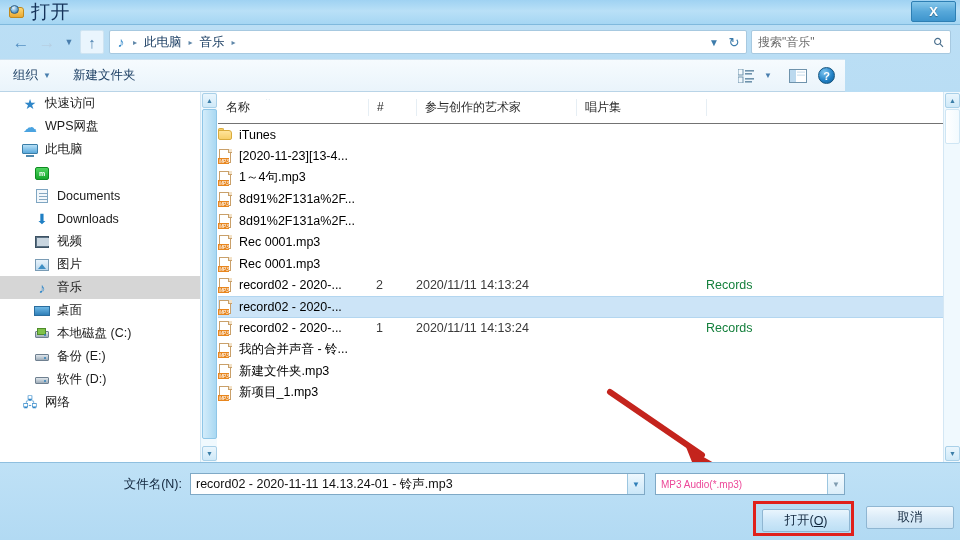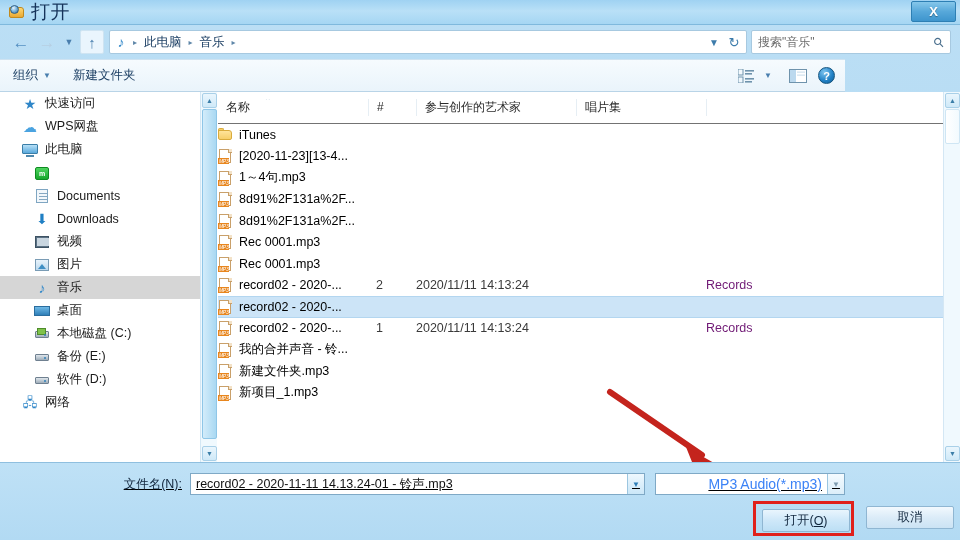--- a/index.html
+++ b/index.html
@@ -224,21 +224,21 @@
     display:flex; align-items:center; height:21.5px;
     font-size:12.5px; color:#000000; white-space:nowrap;
   }
   .frow.sel {
     background:#cce4f7; border-top:1px solid #b3d6f0; border-bottom:1px solid #b3d6f0;
   }
   .frow .fname { width:150px; display:flex; align-items:center; gap:6px; overflow:hidden; }
   .frow .fnum   { width:48px; color:#3a3a3a; padding-left:8px; }
   .frow .ftitle { width:130px; color:#3a3a3a; }
   .frow .fart   { width:160px; color:#3a3a3a; }
-  .frow .falbum { width:130px; color:#701a75; }
+  .frow .falbum { width:130px; color:#15803d; }
 
   .ficon { width:15px; height:16px; position:relative; flex:0 0 auto; }
   .ficon.folder .b {
     position:absolute; left:0; top:3px; width:14px; height:10px;
     background:linear-gradient(180deg,#ffe49a,#f6cf6a);
     border:1px solid #d9ab3c; border-radius:1px 3px 2px 2px;
   }
   .ficon.folder .t {
     position:absolute; left:0; top:1px; width:6px; height:3px;
     background:#f6cf6a; border:1px solid #d9ab3c; border-bottom:0; border-radius:2px 2px 0 0;
@@ -256,41 +256,41 @@
     background:#e8861e; color:#ffffff; font-size:5px; line-height:6px;
     font-family:"Liberation Sans", sans-serif; letter-spacing:-.3px;
   }
 
   
   .footer {
     position:absolute; left:0; top:462px; width:960px; height:78px;
     background: linear-gradient(180deg,#bfe1f6 0%, #b2daf3 100%);
     border-top:1px solid #8fbfdf;
   }
-  .fnrow { position:absolute; left:0; top:8px; width:960px; height:26px; display:flex; align-items:center;text-decoration:underline; }
+  .fnrow { position:absolute; left:0; top:8px; width:960px; height:26px; display:flex; align-items:center; }
   .fnlabel { width:190px; text-align:right; padding-right:8px; font-size:12.5px; color:#12263d; }
   .fninput {
     width:455px; height:22px; background:#ffffff;
     border:1px solid #7fa9c6; display:flex; align-items:center;
   }
   .fninput input {
     flex:1 1 auto; border:0; outline:0; height:20px; padding:0 5px;
     font-size:12.5px; color:#111; font-family:inherit; background:transparent;
   }
   .fndrop {
     width:17px; height:20px; flex:0 0 auto;
     background:linear-gradient(180deg,#eef8fe,#cbe7f8);
     border-left:1px solid #9cc6e0; color:#2f7fb8; font-size:8px;
     display:flex; align-items:center; justify-content:center;
   }
   .ftype {
     width:190px; height:22px; margin-left:10px; background:#ffffff;
     border:1px solid #7fa9c6; display:flex; align-items:center;
   }
-  .ftype .val { flex:1 1 auto; padding:0 5px; font-size:14px; color:#3b82f6; white-space:nowrap;text-align:right; }
+  .ftype .val { flex:1 1 auto; padding:0 5px; font-size:10px; color:#ec4899; white-space:nowrap; }
   .ftype .fndrop { background:linear-gradient(180deg,#f4fbff,#dceef9); color:#7f9cb0; }
 
   .btnrow { position:absolute; left:0; top:42px; width:960px; height:30px; display:flex; align-items:center; }
   .okwrap {
     position:absolute; left:753px; top:-4px; width:101px; height:35px;
     border:3px solid #e0201b;
   }
   .btn {
     height:23px; width:88px; font-size:12.5px; color:#10263d;
     display:flex; align-items:center; justify-content:center;

